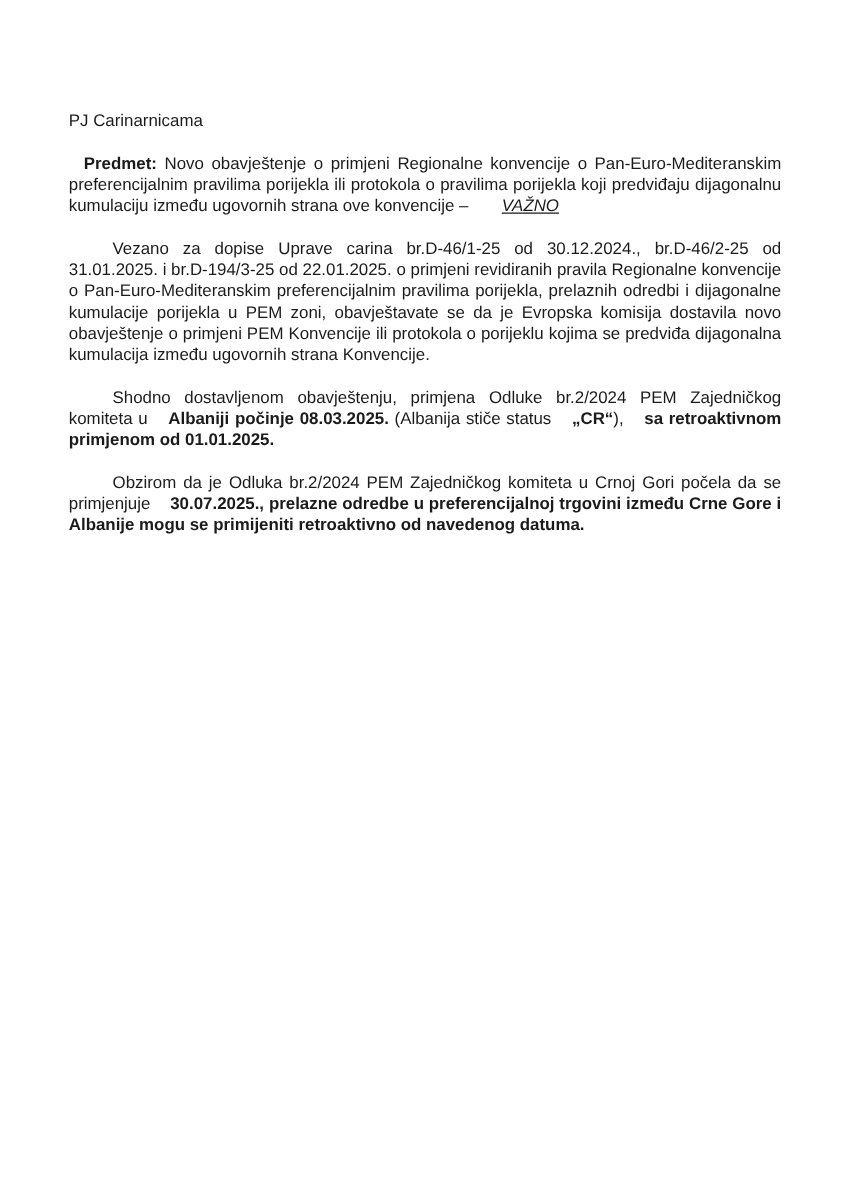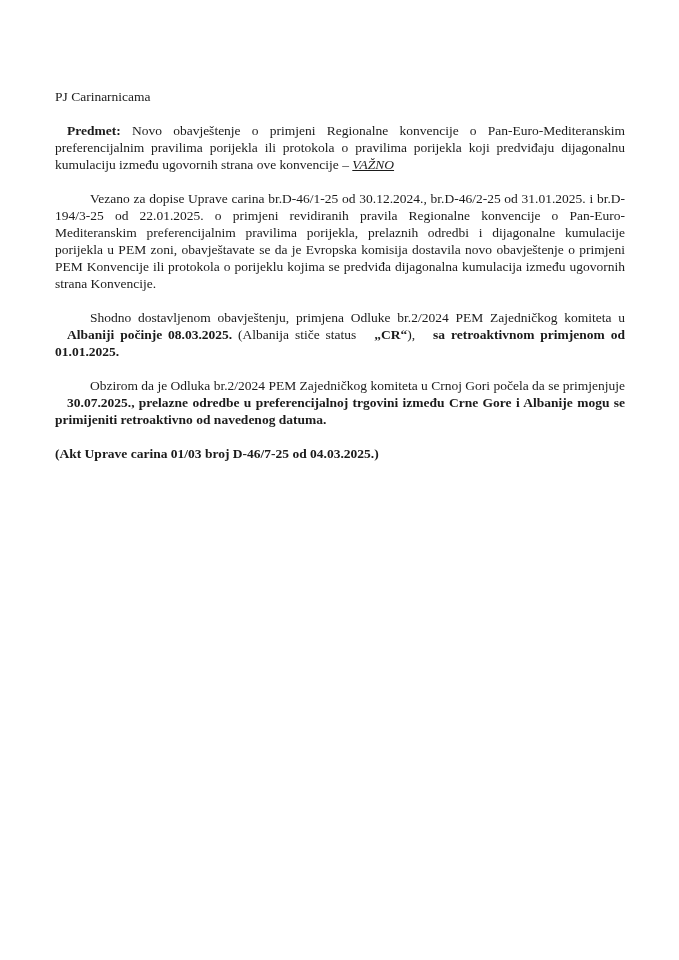--- a/index.html
+++ b/index.html
@@ -7,49 +7,48 @@
     padding: 0;
     background: #ffffff;
   }
   .page {
     position: relative;
     box-sizing: border-box;
     width: 679px;
     height: 960px;
     background: #ffffff;
     padding: 88px 54px 0 55px;
-    font-family: Liberation Serif, serif;
+    font-family: Liberation Sans, sans-serif;
     font-size: 13.5px;
     line-height: 17px;
     color: #1b1b1b;
     overflow: hidden;
   }
   .page p {
     margin: 0 0 17px 0;
     padding: 0;
   }
   .justify { text-align: justify; }
   .indent  { text-indent: 35px; }
   .b  { font-weight: bold; margin-left: 12px; }
-  .iu { font-style: italic; text-decoration: underline; }
+  .iu { font-style: italic; text-decoration: underline; margin-left: 23px; }
   .footer-note {
     margin-top: 27px;
     font-weight: bold;
   }
 </style>
 </head>
 <body>
 
 <div class="page">
 
   <p><span>PJ Carinarnicama</span></p>
 
   <p class="justify"><span class="b">Predmet:</span><span> Novo obavještenje o primjeni Regionalne konvencije o Pan-Euro-Mediteranskim preferencijalnim pravilima porijekla ili protokola o pravilima porijekla koji predviđaju dijagonalnu kumulaciju između ugovornih strana ove konvencije – </span><span class="iu">VAŽNO</span></p>
 
   <p class="justify indent"><span>Vezano za dopise Uprave carina br.D-46/1-25 od 30.12.2024., br.D-46/2-25 od 31.01.2025. i br.D-194/3-25 od 22.01.2025. o primjeni revidiranih pravila Regionalne konvencije o Pan-Euro-Mediteranskim preferencijalnim pravilima porijekla, prelaznih odredbi i dijagonalne kumulacije porijekla u PEM zoni, obavještavate se da je Evropska komisija dostavila novo obavještenje o primjeni PEM Konvencije ili protokola o porijeklu kojima se predviđa dijagonalna kumulacija između ugovornih strana Konvencije.</span></p>
 
   <p class="justify indent"><span>Shodno dostavljenom obavještenju, primjena Odluke br.2/2024 PEM Zajedničkog komiteta u </span><span class="b">Albaniji počinje 08.03.2025.</span><span> (Albanija stiče status </span><span class="b">„CR“</span><span>), </span><span class="b">sa retroaktivnom primjenom od 01.01.2025.</span></p>
 
   <p class="justify indent"><span>Obzirom da je Odluka br.2/2024 PEM Zajedničkog komiteta u Crnoj Gori počela da se primjenjuje </span><span class="b">30.07.2025., prelazne odredbe u preferencijalnoj trgovini između Crne Gore i Albanije mogu se primijeniti retroaktivno od navedenog datuma.</span></p>
 
-  <p class="footer-note"><span>(Akt Uprave carina 01/03 broj D-46/7-25 od 04.03.2025.)</span></p>
 
 </div>
 
 </body></html>

